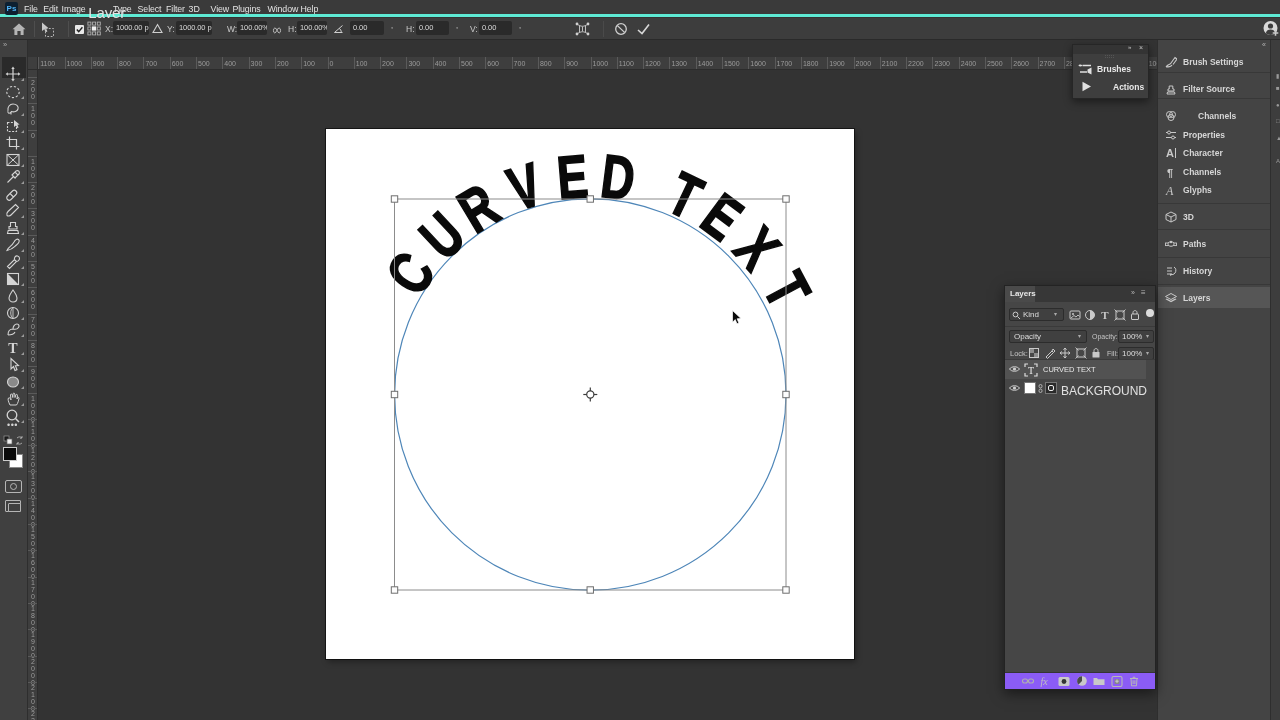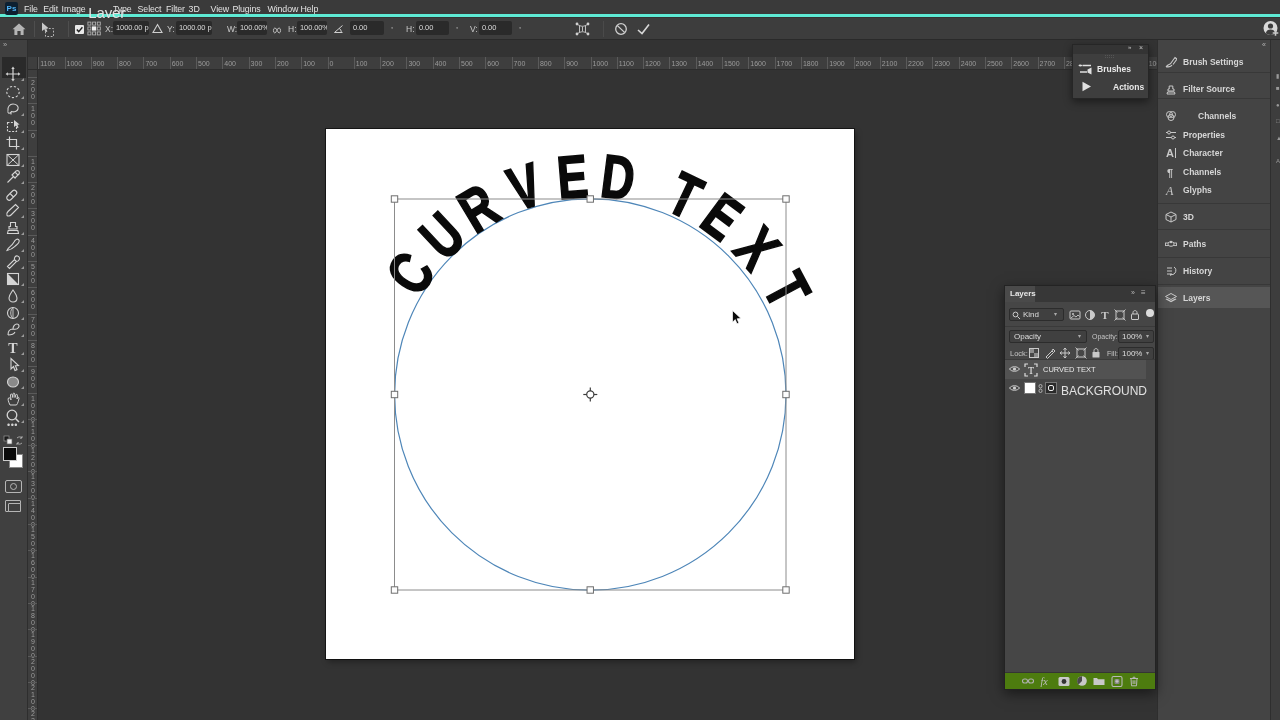--- a/index.html
+++ b/index.html
@@ -558,21 +558,21 @@
 <svg class="abs" style="left:32px;top:5px;" width="7" height="9" viewBox="0 0 7 9">
           <rect x="2" y="0.5" width="3" height="3.4" rx="1.5" fill="none" stroke="#bbb" stroke-width="0.9"></rect>
           <rect x="2" y="5.1" width="3" height="3.4" rx="1.5" fill="none" stroke="#bbb" stroke-width="0.9"></rect>
         </svg>
 <div class="abs" style="left:40px;top:3px;width:12px;height:12px;background:#2a2a2a;border:1px solid #777;">
           <div class="abs" style="left:2px;top:2px;width:6px;height:6px;border:1px solid #eee;border-radius:2px;"></div>
         </div>
 <div class="abs" style="left:56px;top:5px;font-size:12px;color:#e0e0e0;">BACKGROUND</div>
 </div>
 <div class="abs" style="left:0;top:386px;width:150px;height:1px;background:#353535;"></div>
-<div class="abs" style="left:0;top:387px;width:150px;height:16px;background:#4d7c0f;">
+<div class="abs" style="left:0;top:387px;width:150px;height:16px;background:#8b5cf6;">
 <svg class="abs" style="left:17px;top:2px;" width="12" height="12" viewBox="0 0 12 12">
           <rect x="0.5" y="4" width="5" height="4" rx="2" fill="none" stroke="#b0b0b0" stroke-width="1.1"></rect>
           <rect x="6.5" y="4" width="5" height="4" rx="2" fill="none" stroke="#b0b0b0" stroke-width="1.1"></rect>
         </svg>
 <svg class="abs" style="left:35px;top:2px;" width="12" height="12" viewBox="0 0 12 12">
           <text x="0.5" y="9.5" font-size="10" font-style="italic" fill="#c0c0c0" font-family="Liberation Serif">fx</text>
         </svg>
 <svg class="abs" style="left:53px;top:2px;" width="12" height="12" viewBox="0 0 12 12">
           <rect x="0.5" y="2" width="11" height="9" rx="1.5" fill="#c9c9c9"></rect>
           <circle cx="6" cy="6.5" r="2.4" fill="#333"></circle>

